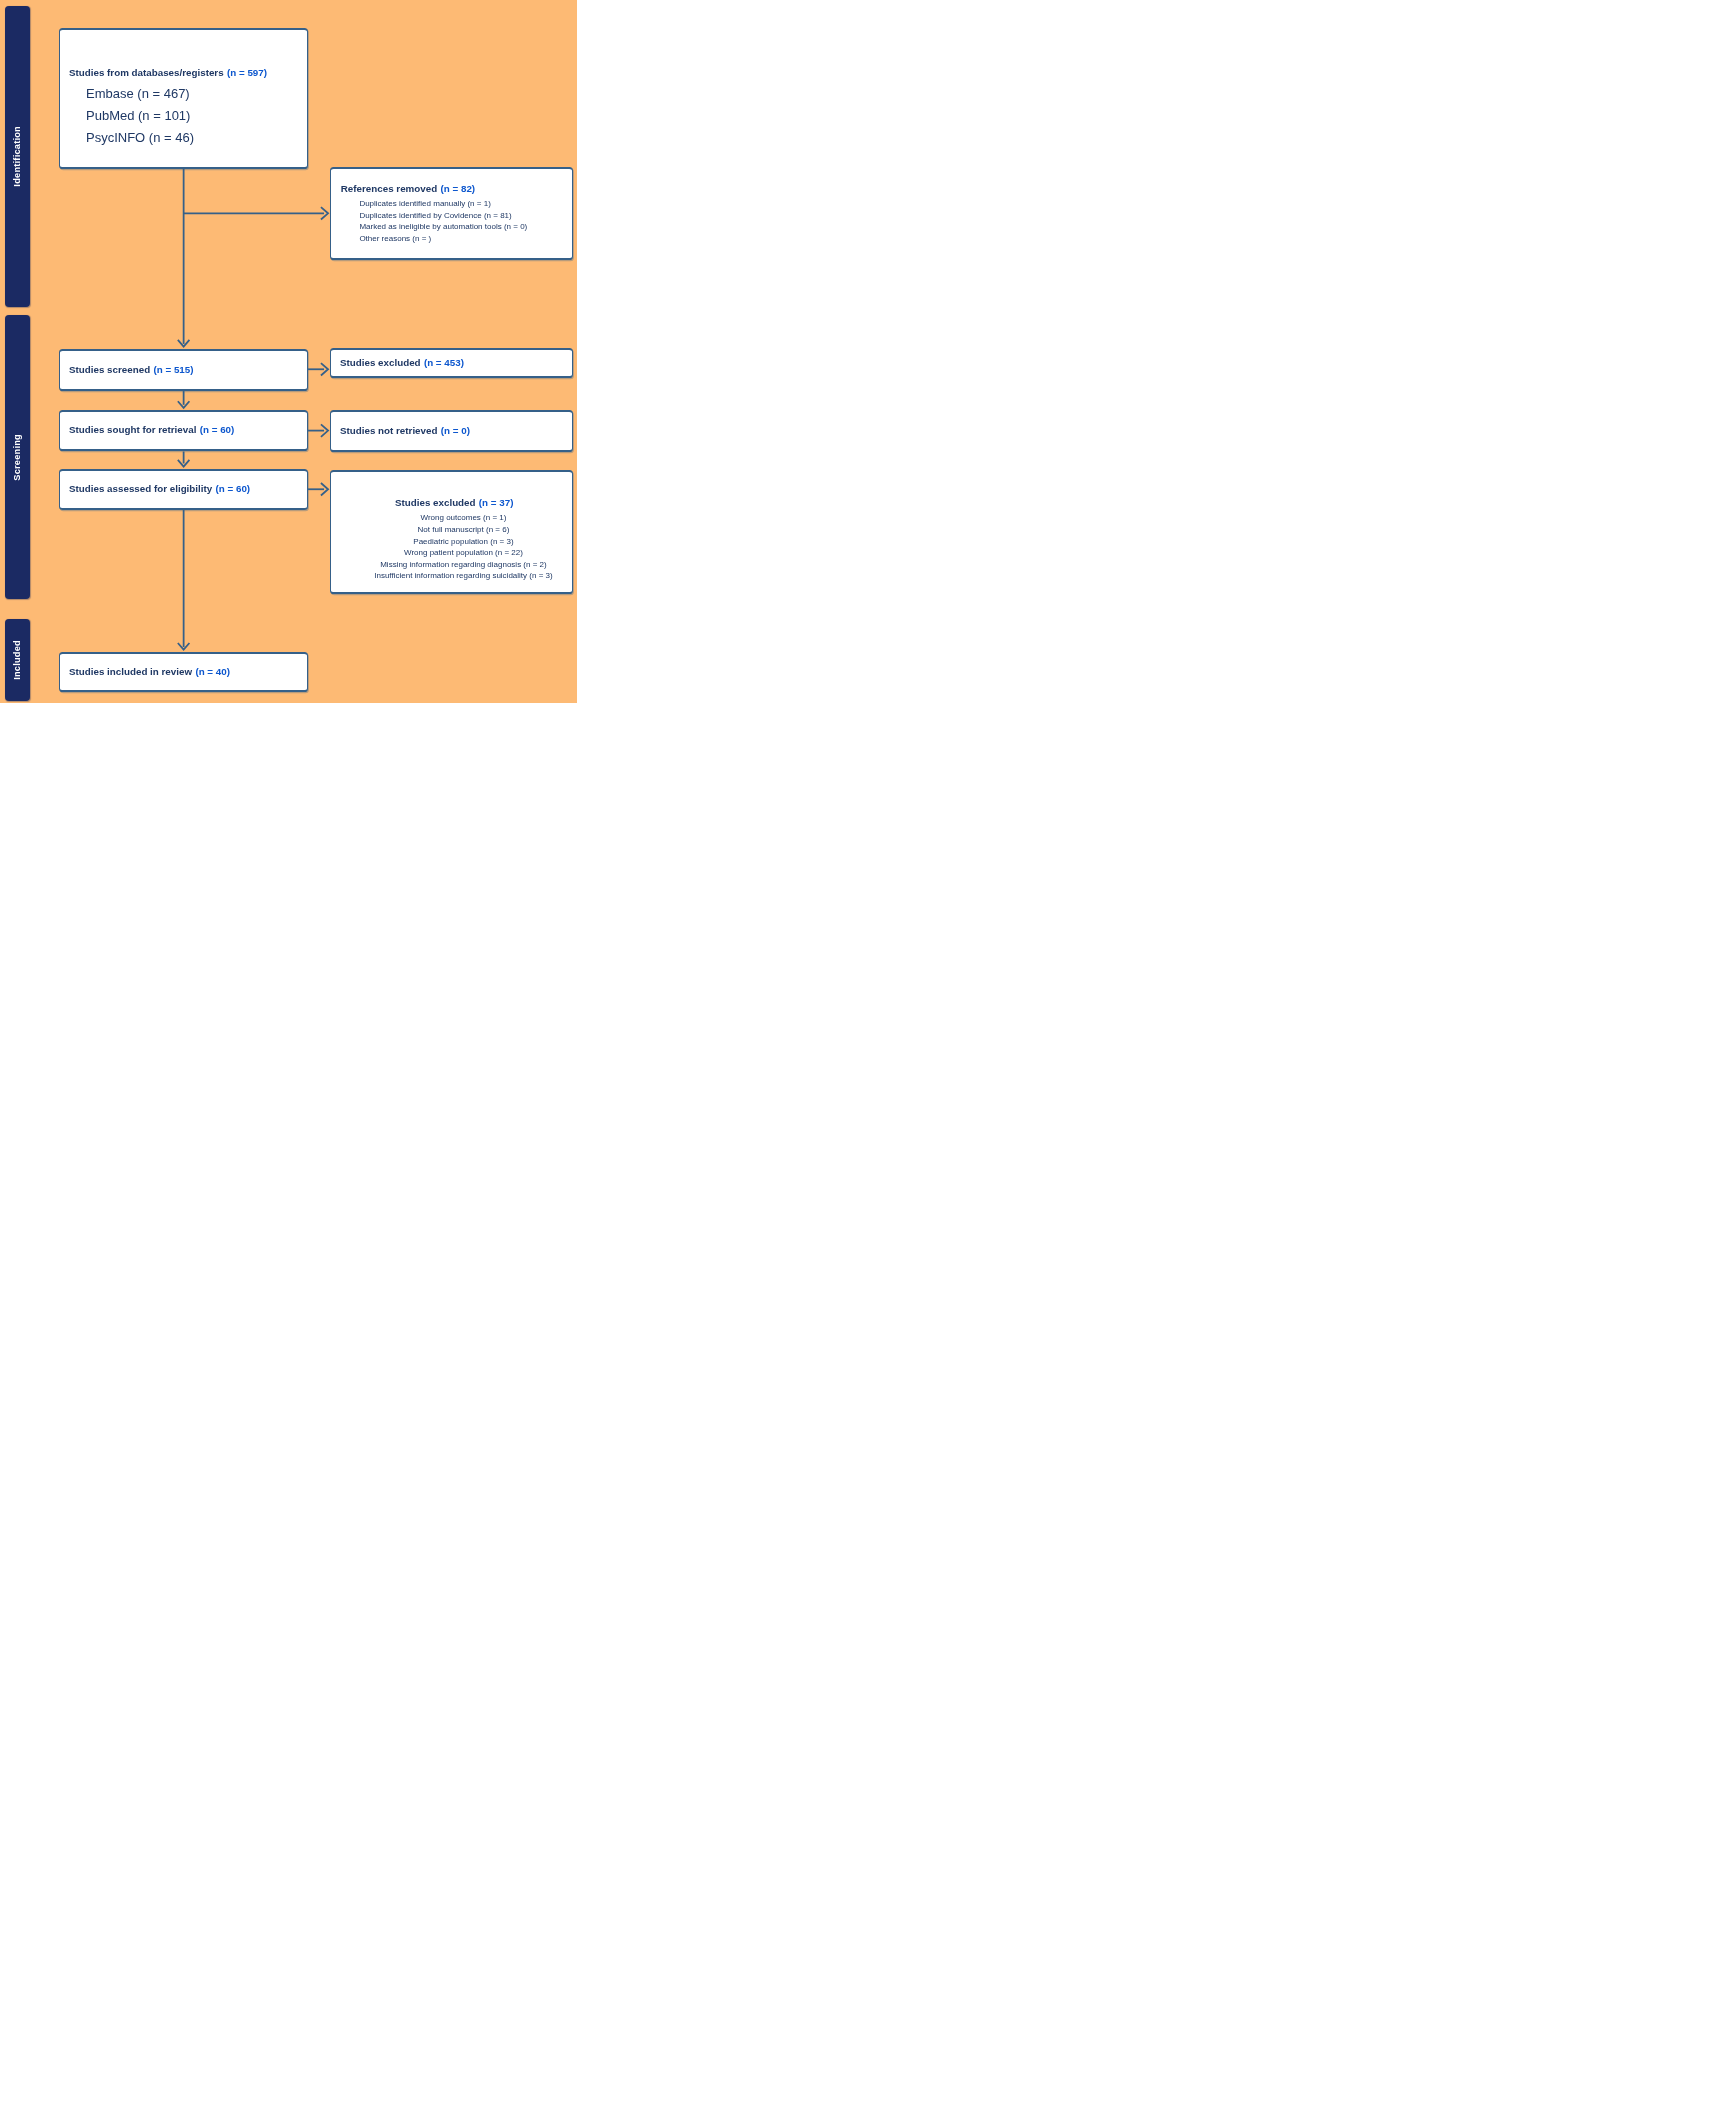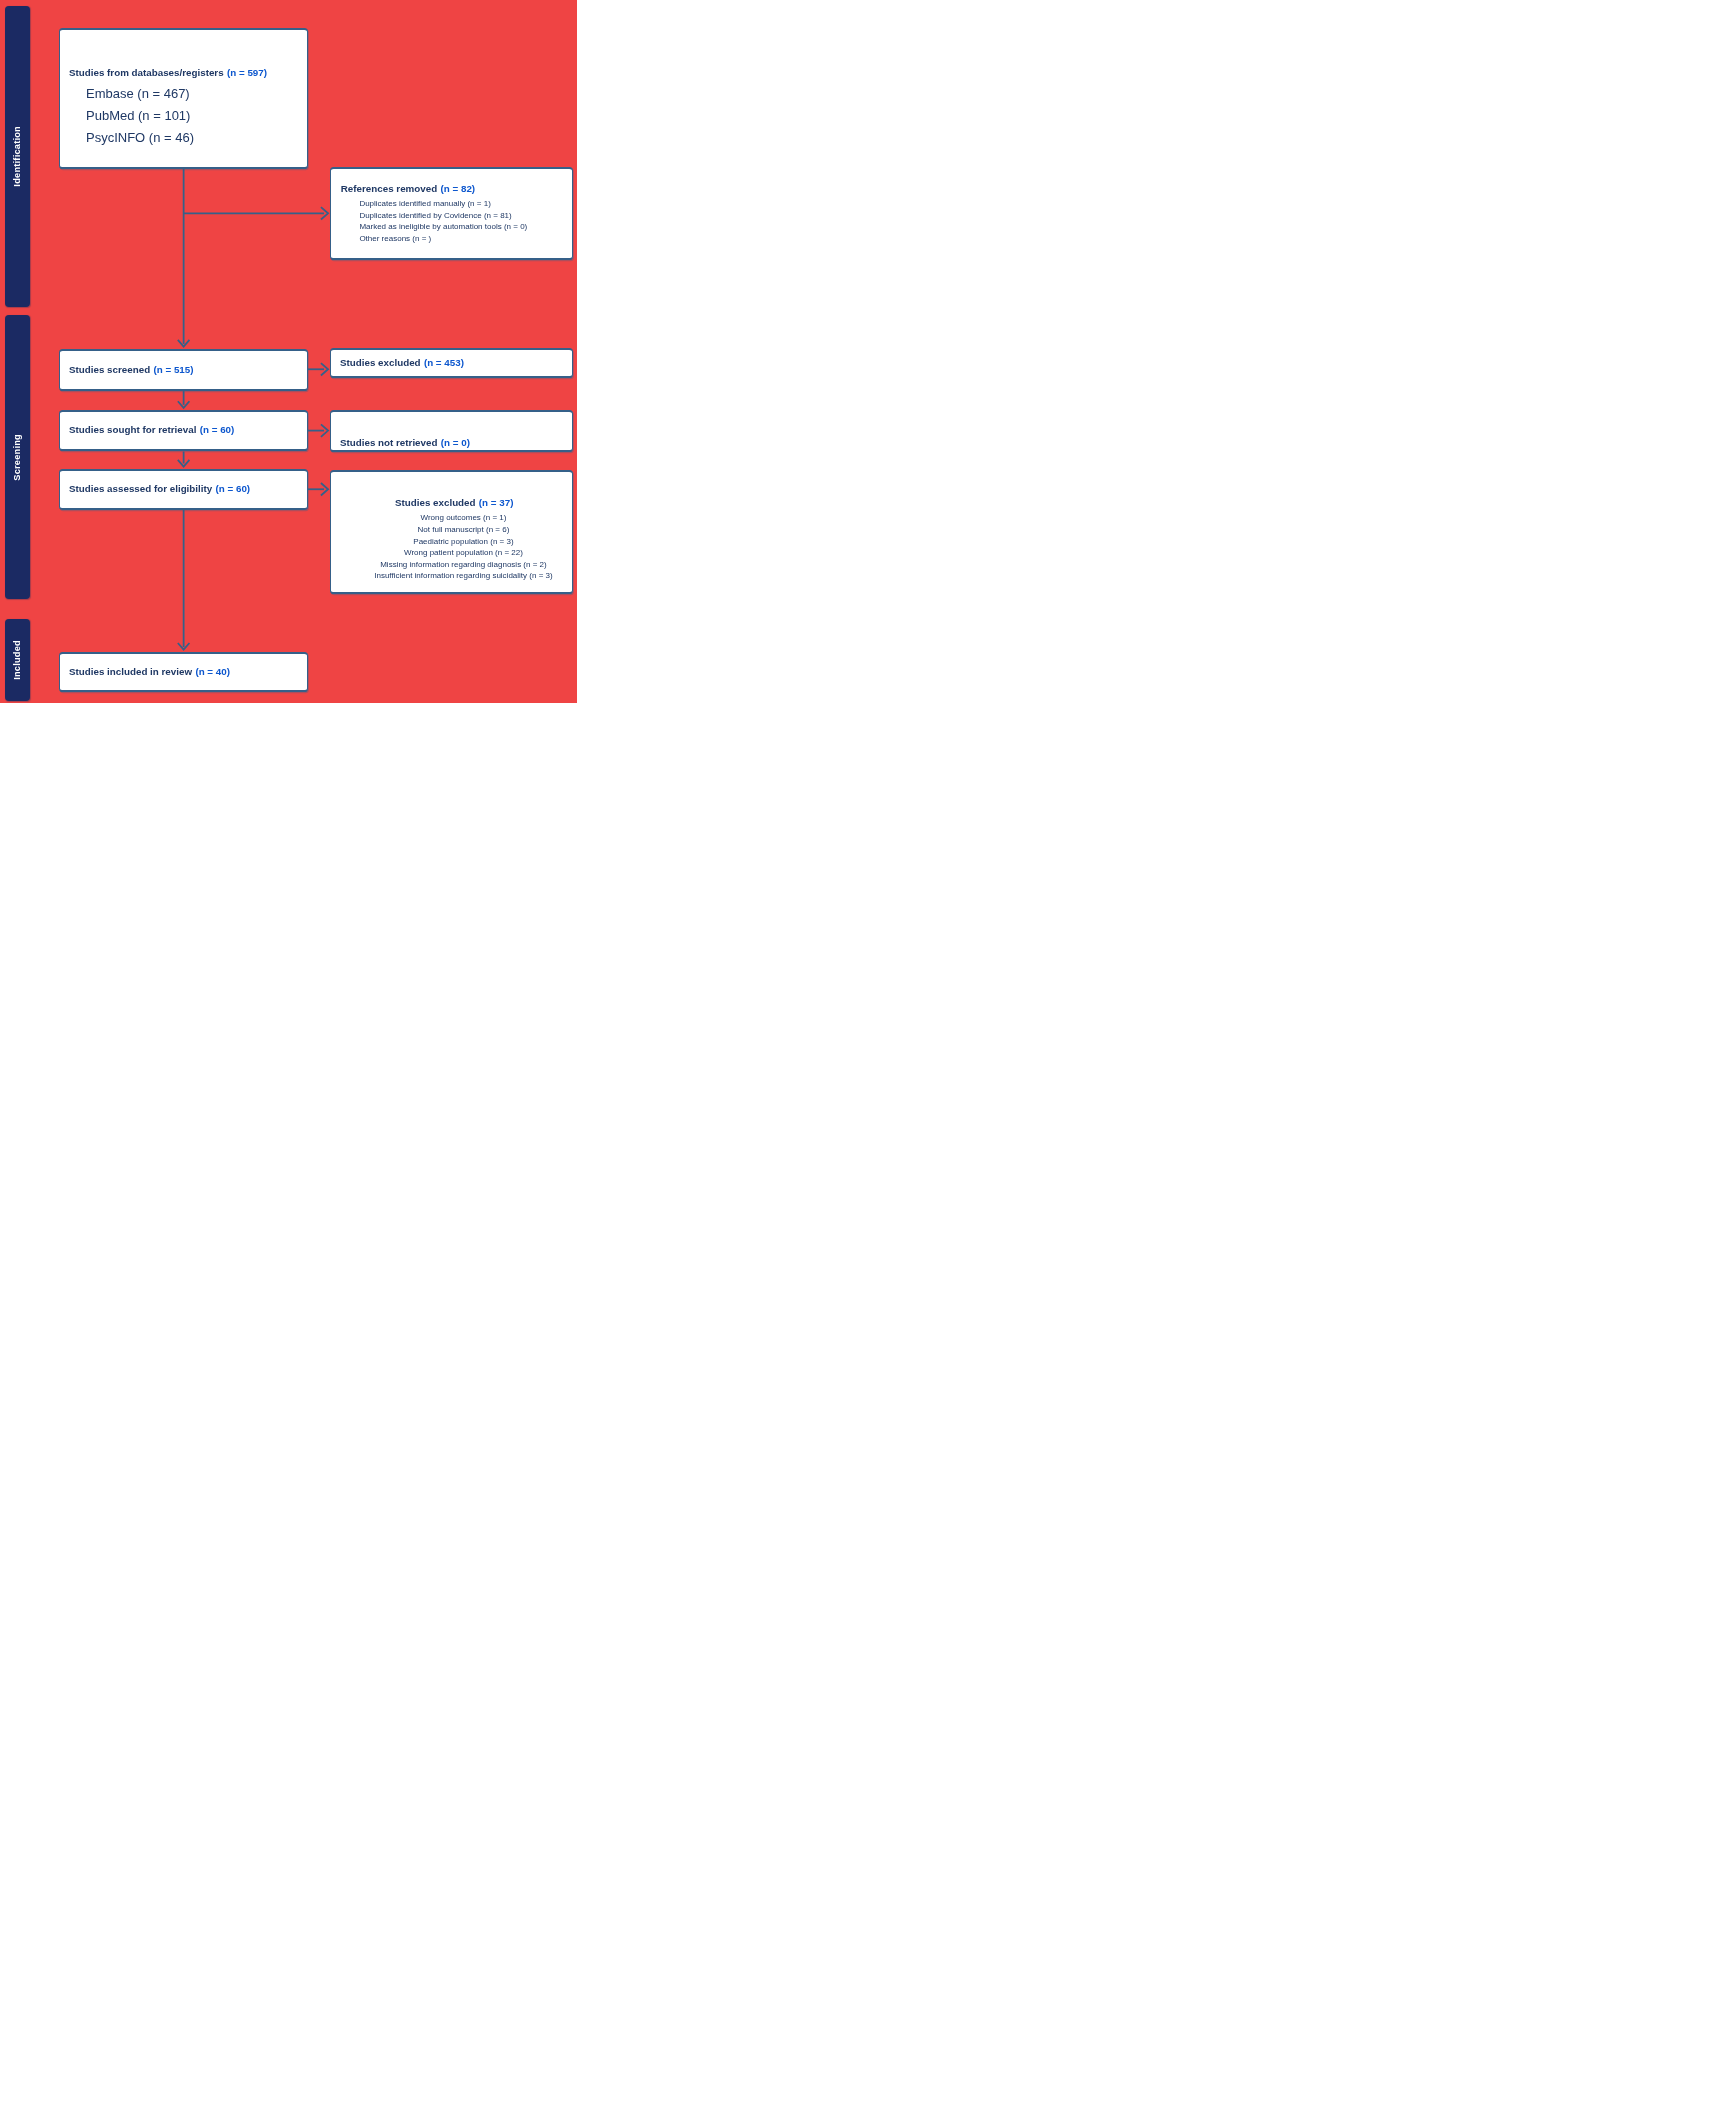--- a/index.html
+++ b/index.html
@@ -7,21 +7,21 @@
     --accent-blue:#0D57CE;
     --line-blue:#356089;
     --bar-navy:#1B2A63;
   }
   html,body{margin:0;padding:0;background:#ffffff;}
   body{font-family:"Liberation Sans", sans-serif;}
   #canvas{
     position:relative;
     width:577px;
     height:703px;
-    background:#ef4444;
+    background:#fdba74;
     overflow:hidden;
   }
   
   .stage{
     position:absolute;
     background:var(--bar-navy);
     border-radius:4px;
     display:flex;
     align-items:center;
     justify-content:center;
@@ -76,21 +76,21 @@
     line-height:1.45;
   }
   #box-source{left:59px;top:27.5px;width:249px;height:141px;padding-top:20.4px;}
   #box-source .items{font-size:13px;line-height:1.7;}
   #box-references{left:330px;top:167px;width:243px;height:93px;}
   #box-references .heading{padding-left:9.8px;}
   #box-references .items{padding-left:28.4px;}
   #box-screened{left:59px;top:349px;width:249px;height:42px;}
   #box-excluded-screening{left:330px;top:348px;width:243px;height:30px;}
   #box-sought{left:59px;top:410px;width:249px;height:41px;}
-  #box-not-retrieved{left:330px;top:410px;width:243px;height:42px;justify-content:flex-end;}
+  #box-not-retrieved{left:330px;top:410px;width:243px;height:42px;}
   #box-assessed{left:59px;top:469px;width:249px;height:41px;}
   #box-excluded-eligibility{left:330px;top:470px;width:243px;height:124px;padding-top:15px;text-align:center;}
   #box-excluded-eligibility .items{padding-left:27.5px;}
   #box-included{left:59px;top:652px;width:249px;height:40px;}
 
   
   #arrow-layer{
     position:absolute;
     left:0;top:0;
     width:577px;height:703px;

